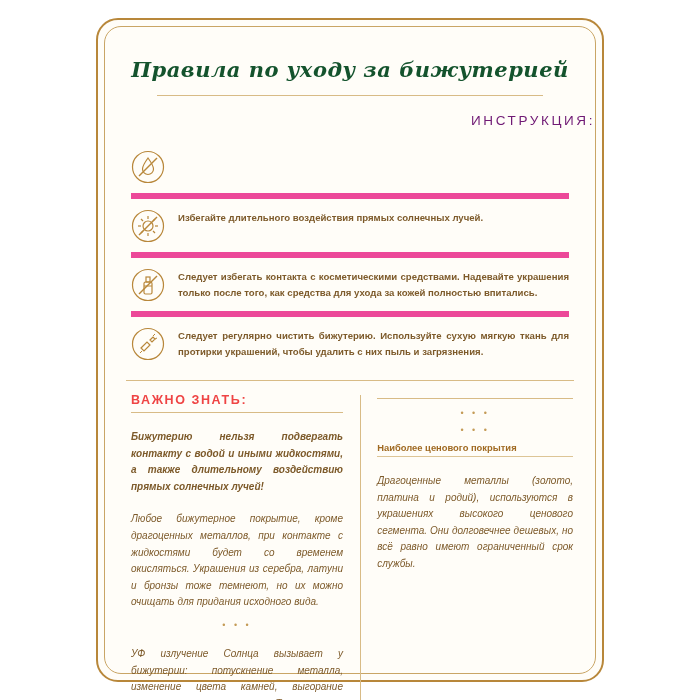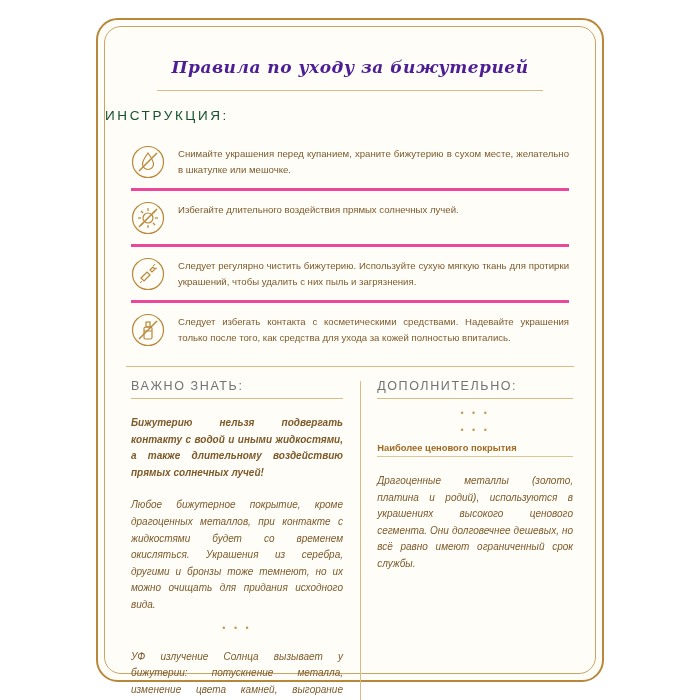--- a/index.html
+++ b/index.html
@@ -33,48 +33,49 @@
     border: 1px solid #c9a565;
     border-radius: 17px;
     box-sizing: border-box;
     padding: 0;
   }
   .title {
     text-align: center;
     font-family: "DejaVu Serif", serif;
     font-style: italic;
     font-weight: bold;
-    font-size: 17px;
-    color: #4c1d95;
+    font-size: 21px;
+    color: #14532d;
     letter-spacing: 0.5px;
     margin-top: 30px;
   }
   .title-rule {
     width: 386px;
     height: 1px;
     background: #d8bb86;
     margin: 13px auto 0 auto;
   }
   .section-head {
-    text-align: left;
+    text-align: right;
     font-size: 13.5px;
     letter-spacing: 2.6px;
-    color: #14532d;
+    color: #701a75;
     margin-top: 17px;
   }
   .instructions {
     margin: 12px 26px 0 26px;
   }
   .instr-row {
     display: flex;
     align-items: flex-start;
     padding: 9px 0 9px 0;
   }
   .instr-row + .instr-row {
-    border-top: 3px solid #ec4899;
+    border-top: 6px solid #ec4899;
+    font-weight: bold;
   }
   .instr-icon {
     width: 34px;
     height: 34px;
     flex: 0 0 34px;
     margin-right: 13px;
     margin-top: 1px;
   }
   .instr-icon svg { display: block; }
   .instr-text {
@@ -103,22 +104,23 @@
     background: #d8bb86;
     margin: 2px 17px 0 17px;
     align-self: stretch;
   }
   .col-right {
     flex: 1 1 auto;
   }
   .col-head {
     font-size: 12.5px;
     letter-spacing: 1.6px;
-    color: #737373;
+    color: #ef4444;
     margin-bottom: 2px;
+    font-weight: bold;
   }
   .col-head-rule {
     height: 1px;
     background: #d8bb86;
     margin: 5px 0 9px 0;
   }
   .p {
     font-size: 10px;
     line-height: 1.66;
     color: #7d5a2a;
@@ -166,21 +168,20 @@
     <div class="instructions">
 
       <div class="instr-row">
         <span class="instr-icon">
           <svg width="34" height="34" viewBox="0 0 34 34">
             <circle cx="17" cy="17" r="15.5" fill="none" stroke="#b8873a" stroke-width="1.2"></circle>
             <path d="M17 8 C13 13.5 11.5 16 11.5 19 a5.5 5.5 0 0 0 11 0 c0-3-1.5-5.5-5.5-11 z" fill="none" stroke="#b8873a" stroke-width="1.2"></path>
             <line x1="8" y1="26" x2="26" y2="8" stroke="#b8873a" stroke-width="1.4"></line>
           </svg>
         </span>
-        <span class="instr-text">Снимайте украшения перед купанием, храните бижутерию в сухом месте, желательно в шкатулке или мешочке.</span>
       </div>
 
       <div class="instr-row">
         <span class="instr-icon">
           <svg width="34" height="34" viewBox="0 0 34 34">
             <circle cx="17" cy="17" r="15.5" fill="none" stroke="#b8873a" stroke-width="1.2"></circle>
             <circle cx="17" cy="17" r="5" fill="none" stroke="#b8873a" stroke-width="1.2"></circle>
             <g stroke="#b8873a" stroke-width="1.2">
               <line x1="17" y1="7" x2="17" y2="10"></line>
               <line x1="17" y1="24" x2="17" y2="27"></line>
@@ -194,61 +195,60 @@
             <line x1="8" y1="26" x2="26" y2="8" stroke="#b8873a" stroke-width="1.4"></line>
           </svg>
         </span>
         <span class="instr-text">Избегайте длительного воздействия прямых солнечных лучей.</span>
       </div>
 
       <div class="instr-row">
         <span class="instr-icon">
           <svg width="34" height="34" viewBox="0 0 34 34">
             <circle cx="17" cy="17" r="15.5" fill="none" stroke="#b8873a" stroke-width="1.2"></circle>
+            <rect x="13" y="14" width="8" height="12" rx="1.5" fill="none" stroke="#b8873a" stroke-width="1.2"></rect>
+            <rect x="15" y="9" width="4" height="5" fill="none" stroke="#b8873a" stroke-width="1.2"></rect>
+            <line x1="13" y1="18" x2="21" y2="18" stroke="#b8873a" stroke-width="1"></line>
+            <line x1="8" y1="26" x2="26" y2="8" stroke="#b8873a" stroke-width="1.4"></line>
+          </svg>
+        </span>
+        <span class="instr-text">Следует избегать контакта с косметическими средствами. Надевайте украшения только после того, как средства для ухода за кожей полностью впитались.</span>
+      </div>
+
+      <div class="instr-row">
+        <span class="instr-icon">
+          <svg width="34" height="34" viewBox="0 0 34 34">
+            <circle cx="17" cy="17" r="15.5" fill="none" stroke="#b8873a" stroke-width="1.2"></circle>
             <path d="M10 21 l6-6 3 3 -6 6 z" fill="none" stroke="#b8873a" stroke-width="1.2"></path>
             <path d="M19 13 l3-3 2 2 -3 3 z" fill="none" stroke="#b8873a" stroke-width="1.2"></path>
             <path d="M22 9 l2 -2 M24 12 l2 -1" stroke="#b8873a" stroke-width="1"></path>
             <path d="M11 24 l-2 2" stroke="#b8873a" stroke-width="1"></path>
           </svg>
         </span>
         <span class="instr-text">Следует регулярно чистить бижутерию. Используйте сухую мягкую ткань для протирки украшений, чтобы удалить с них пыль и загрязнения.</span>
       </div>
 
-      <div class="instr-row">
-        <span class="instr-icon">
-          <svg width="34" height="34" viewBox="0 0 34 34">
-            <circle cx="17" cy="17" r="15.5" fill="none" stroke="#b8873a" stroke-width="1.2"></circle>
-            <rect x="13" y="14" width="8" height="12" rx="1.5" fill="none" stroke="#b8873a" stroke-width="1.2"></rect>
-            <rect x="15" y="9" width="4" height="5" fill="none" stroke="#b8873a" stroke-width="1.2"></rect>
-            <line x1="13" y1="18" x2="21" y2="18" stroke="#b8873a" stroke-width="1"></line>
-            <line x1="8" y1="26" x2="26" y2="8" stroke="#b8873a" stroke-width="1.4"></line>
-          </svg>
-        </span>
-        <span class="instr-text">Следует избегать контакта с косметическими средствами. Надевайте украшения только после того, как средства для ухода за кожей полностью впитались.</span>
-      </div>
-
     </div>
 
     <div class="divider-main"></div>
 
     <div class="columns">
 
       <div class="col-left">
         <div class="col-head">ВАЖНО ЗНАТЬ:</div>
         <div class="col-head-rule"></div>
         <p class="p bold">Бижутерию нельзя подвергать контакту с водой и иными жидкостями, а также длительному воздействию прямых солнечных лучей!</p>
-        <p class="p">Любое бижутерное покрытие, кроме драгоценных металлов, при контакте с жидкостями будет со временем окисляться. Украшения из серебра, другими и бронзы тоже темнеют, но их можно очищать для придания исходного вида.</p>
+        <p class="p">Любое бижутерное покрытие, кроме драгоценных металлов, при контакте с жидкостями будет со временем окисляться. Украшения из серебра, латуни и бронзы тоже темнеют, но их можно очищать для придания исходного вида.</p>
         <div class="dots">• • •</div>
         <p class="p">УФ излучение Солнца вызывает у бижутерии: потускнение металла, изменение цвета камней, выгорание рисунков, разрушение клея. Также нагрев от Солнца приводит к: деформации металла, трещинам в камнях и дефектам органических материалов (янтарь, жемчуг, коралл).</p>
       </div>
 
       <div class="col-sep"></div>
 
       <div class="col-right">
-        <div class="col-head">ДОПОЛНИТЕЛЬНО:</div>
         <div class="col-head-rule"></div>
 
 
         <div class="dots">• • •</div>
 
 
         <div class="dots">• • •</div>
 
         <div>
           <div class="sub-head">Наиболее ценового покрытия</div>

